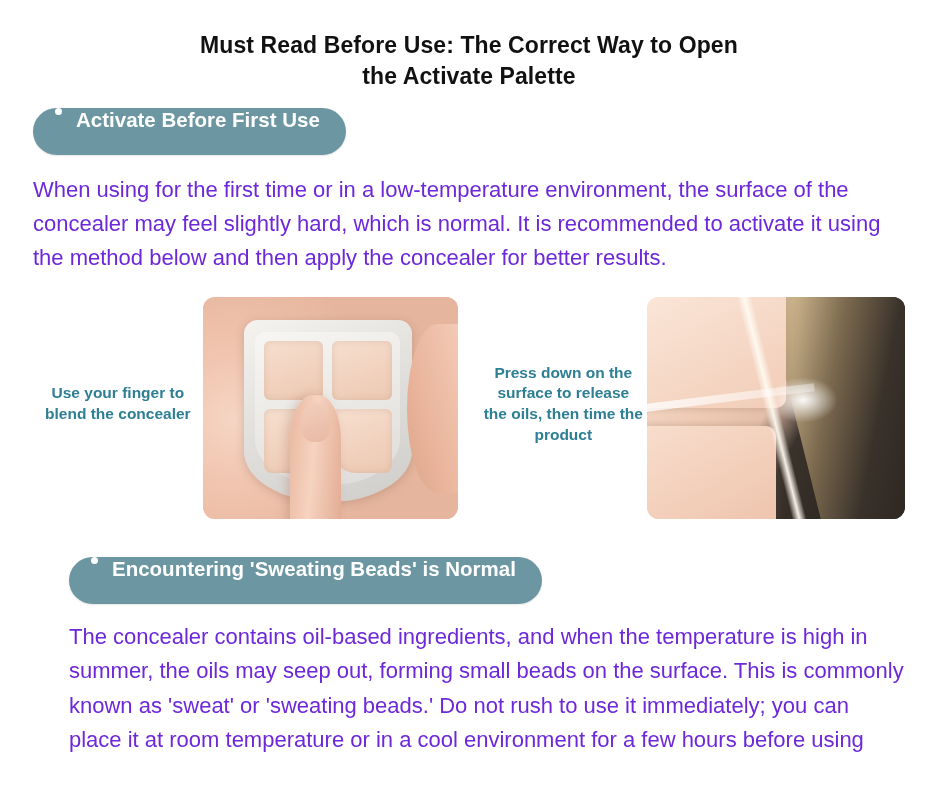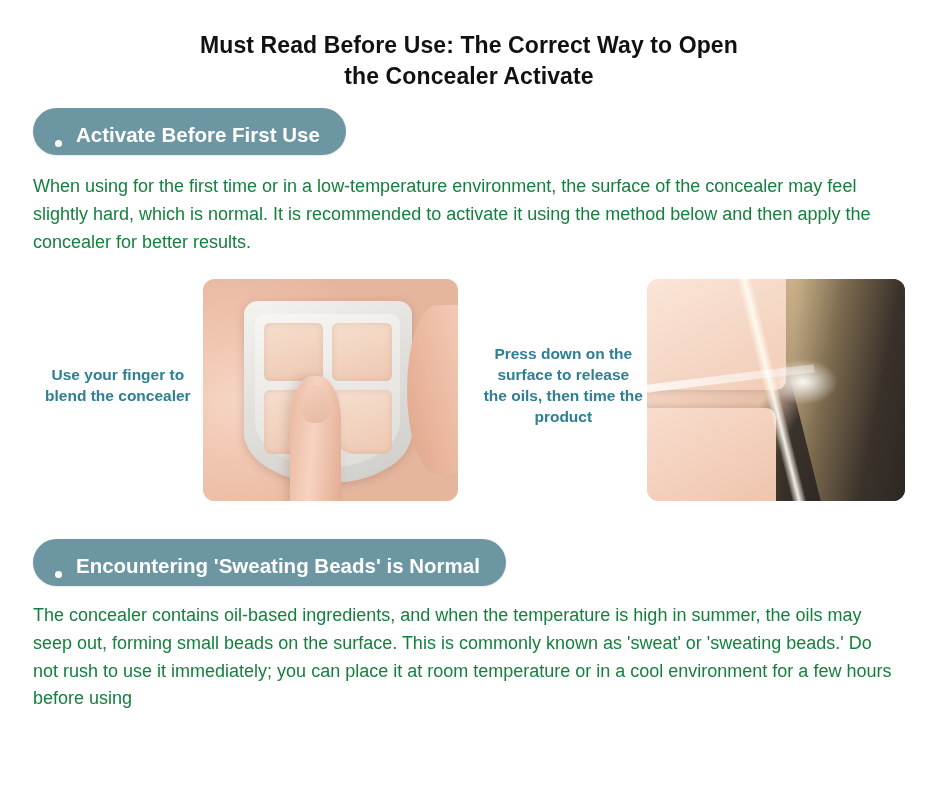--- a/index.html
+++ b/index.html
@@ -39,21 +39,21 @@
 
   
   .pill {
     margin-left: 33px;
     margin-top: 16px;
     background: #6c97a2;
     color: #ffffff;
     border-radius: 26px;
     height: 47px;
     display: inline-flex;
-    align-items: flex-end;
+    align-items: flex-start;
     padding: 0 26px 8px 22px;
     box-sizing: border-box;
     font-size: 20.5px;
     font-weight: bold;
     box-shadow: 0 1px 2px rgba(0,0,0,0.10);
   }
   .pill .bullet {
     width: 7px;
     height: 7px;
     border-radius: 50%;
@@ -62,23 +62,23 @@
     margin-right: 14px;
     flex: 0 0 auto;
   }
   .pill .pill-label {
     white-space: nowrap;
   }
 
   
   .para {
     margin: 18px 33px 0 33px;
-    font-size: 18px;
+    font-size: 22px;
     line-height: 1.55;
-    color: #15803d;
+    color: #6d28d9;
     max-width: 860px;
   }
 
   
   .figures {
     display: flex;
     margin: 22px 33px 0 33px;
     gap: 22px;
   }
   .figure {
@@ -233,33 +233,34 @@
     position: absolute;
     right: 26%;
     top: 36%;
     width: 70px;
     height: 46px;
     background: radial-gradient(ellipse at center, rgba(255,255,255,0.95), rgba(255,255,255,0) 70%);
   }
 
   .bottom-pill-wrap {
     margin-top: 22px;
+    margin-left: 36px;
   }
   .para-bottom {
     margin-top: 16px;
   }
 </style>
 </head>
 <body>
 
 <div class="page">
 
   <div class="title">
     <span class="line">Must Read Before Use: The Correct Way to Open</span>
-    <span class="line">the Concealer Activate</span>
+    <span class="line">the Activate Palette</span>
   </div>
 
   <div>
     <div class="pill">
       <span class="bullet"></span>
       <span class="pill-label">Activate Before First Use</span>
     </div>
 
     <p class="para">When using for the first time or in a low-temperature environment, the surface of the concealer may feel slightly hard, which is normal. It is recommended to activate it using the method below and then apply the concealer for better results.</p>
 

